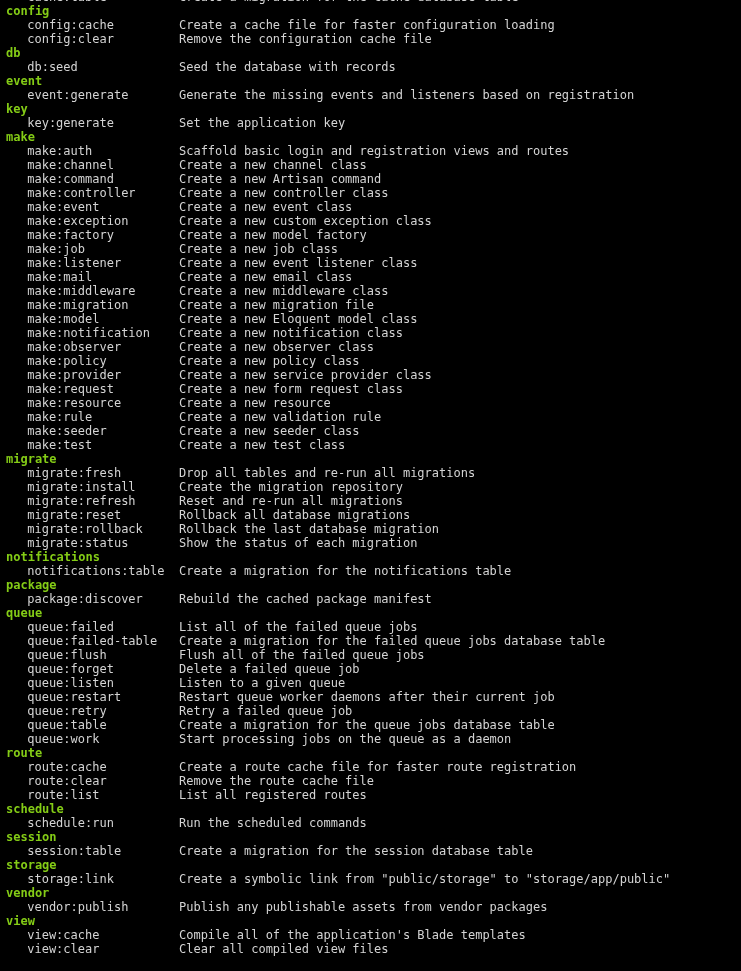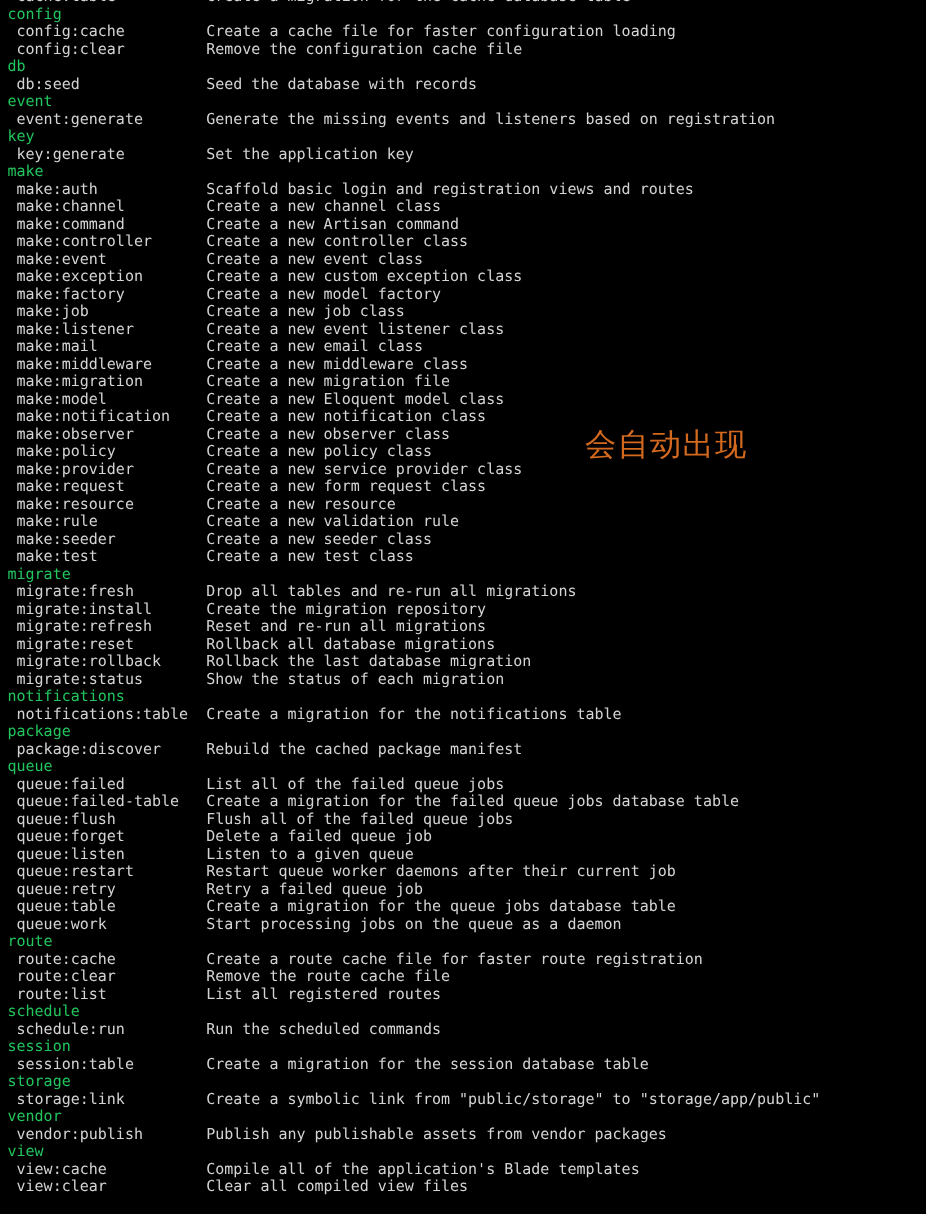--- a/index.html
+++ b/index.html
@@ -26,30 +26,32 @@
     width: 741px;
     white-space: pre;
   }
   .line {
     height: 14px;
     line-height: 14px;
     white-space: pre;
     display: block;
   }
   .grp {
-    color: #22c55e;
+    color: #84cc16;
     padding-left: 6px;
+    font-weight: bold;
   }
   .cmdline {
     color: #d4d4d4;
     padding-left: 6px;
   }
   .cmd {
     display: inline-block;
     white-space: pre;
+    margin-left: 14px;
   }
   .desc {
     white-space: pre;
   }
   #annotation {
     position: absolute;
     left: 468px;
     top: 306px;
     color: #d2691e;
     font-family: "DejaVu Serif", "Liberation Serif", serif;
@@ -70,15 +72,14 @@
     letter-spacing: 1px;
   }
 </style>
 </head>
 <body>
 
 <div id="terminal">
   <div id="lines"><div class="line cmdline"><span class="cmd"> cache:table          </span><span class="desc">Create a migration for the cache database table</span></div><div class="line grp">config</div><div class="line cmdline"><span class="cmd"> config:cache         </span><span class="desc">Create a cache file for faster configuration loading</span></div><div class="line cmdline"><span class="cmd"> config:clear         </span><span class="desc">Remove the configuration cache file</span></div><div class="line grp">db</div><div class="line cmdline"><span class="cmd"> db:seed              </span><span class="desc">Seed the database with records</span></div><div class="line grp">event</div><div class="line cmdline"><span class="cmd"> event:generate       </span><span class="desc">Generate the missing events and listeners based on registration</span></div><div class="line grp">key</div><div class="line cmdline"><span class="cmd"> key:generate         </span><span class="desc">Set the application key</span></div><div class="line grp">make</div><div class="line cmdline"><span class="cmd"> make:auth            </span><span class="desc">Scaffold basic login and registration views and routes</span></div><div class="line cmdline"><span class="cmd"> make:channel         </span><span class="desc">Create a new channel class</span></div><div class="line cmdline"><span class="cmd"> make:command         </span><span class="desc">Create a new Artisan command</span></div><div class="line cmdline"><span class="cmd"> make:controller      </span><span class="desc">Create a new controller class</span></div><div class="line cmdline"><span class="cmd"> make:event           </span><span class="desc">Create a new event class</span></div><div class="line cmdline"><span class="cmd"> make:exception       </span><span class="desc">Create a new custom exception class</span></div><div class="line cmdline"><span class="cmd"> make:factory         </span><span class="desc">Create a new model factory</span></div><div class="line cmdline"><span class="cmd"> make:job             </span><span class="desc">Create a new job class</span></div><div class="line cmdline"><span class="cmd"> make:listener        </span><span class="desc">Create a new event listener class</span></div><div class="line cmdline"><span class="cmd"> make:mail            </span><span class="desc">Create a new email class</span></div><div class="line cmdline"><span class="cmd"> make:middleware      </span><span class="desc">Create a new middleware class</span></div><div class="line cmdline"><span class="cmd"> make:migration       </span><span class="desc">Create a new migration file</span></div><div class="line cmdline"><span class="cmd"> make:model           </span><span class="desc">Create a new Eloquent model class</span></div><div class="line cmdline"><span class="cmd"> make:notification    </span><span class="desc">Create a new notification class</span></div><div class="line cmdline"><span class="cmd"> make:observer        </span><span class="desc">Create a new observer class</span></div><div class="line cmdline"><span class="cmd"> make:policy          </span><span class="desc">Create a new policy class</span></div><div class="line cmdline"><span class="cmd"> make:provider        </span><span class="desc">Create a new service provider class</span></div><div class="line cmdline"><span class="cmd"> make:request         </span><span class="desc">Create a new form request class</span></div><div class="line cmdline"><span class="cmd"> make:resource        </span><span class="desc">Create a new resource</span></div><div class="line cmdline"><span class="cmd"> make:rule            </span><span class="desc">Create a new validation rule</span></div><div class="line cmdline"><span class="cmd"> make:seeder          </span><span class="desc">Create a new seeder class</span></div><div class="line cmdline"><span class="cmd"> make:test            </span><span class="desc">Create a new test class</span></div><div class="line grp">migrate</div><div class="line cmdline"><span class="cmd"> migrate:fresh        </span><span class="desc">Drop all tables and re-run all migrations</span></div><div class="line cmdline"><span class="cmd"> migrate:install      </span><span class="desc">Create the migration repository</span></div><div class="line cmdline"><span class="cmd"> migrate:refresh      </span><span class="desc">Reset and re-run all migrations</span></div><div class="line cmdline"><span class="cmd"> migrate:reset        </span><span class="desc">Rollback all database migrations</span></div><div class="line cmdline"><span class="cmd"> migrate:rollback     </span><span class="desc">Rollback the last database migration</span></div><div class="line cmdline"><span class="cmd"> migrate:status       </span><span class="desc">Show the status of each migration</span></div><div class="line grp">notifications</div><div class="line cmdline"><span class="cmd"> notifications:table  </span><span class="desc">Create a migration for the notifications table</span></div><div class="line grp">package</div><div class="line cmdline"><span class="cmd"> package:discover     </span><span class="desc">Rebuild the cached package manifest</span></div><div class="line grp">queue</div><div class="line cmdline"><span class="cmd"> queue:failed         </span><span class="desc">List all of the failed queue jobs</span></div><div class="line cmdline"><span class="cmd"> queue:failed-table   </span><span class="desc">Create a migration for the failed queue jobs database table</span></div><div class="line cmdline"><span class="cmd"> queue:flush          </span><span class="desc">Flush all of the failed queue jobs</span></div><div class="line cmdline"><span class="cmd"> queue:forget         </span><span class="desc">Delete a failed queue job</span></div><div class="line cmdline"><span class="cmd"> queue:listen         </span><span class="desc">Listen to a given queue</span></div><div class="line cmdline"><span class="cmd"> queue:restart        </span><span class="desc">Restart queue worker daemons after their current job</span></div><div class="line cmdline"><span class="cmd"> queue:retry          </span><span class="desc">Retry a failed queue job</span></div><div class="line cmdline"><span class="cmd"> queue:table          </span><span class="desc">Create a migration for the queue jobs database table</span></div><div class="line cmdline"><span class="cmd"> queue:work           </span><span class="desc">Start processing jobs on the queue as a daemon</span></div><div class="line grp">route</div><div class="line cmdline"><span class="cmd"> route:cache          </span><span class="desc">Create a route cache file for faster route registration</span></div><div class="line cmdline"><span class="cmd"> route:clear          </span><span class="desc">Remove the route cache file</span></div><div class="line cmdline"><span class="cmd"> route:list           </span><span class="desc">List all registered routes</span></div><div class="line grp">schedule</div><div class="line cmdline"><span class="cmd"> schedule:run         </span><span class="desc">Run the scheduled commands</span></div><div class="line grp">session</div><div class="line cmdline"><span class="cmd"> session:table        </span><span class="desc">Create a migration for the session database table</span></div><div class="line grp">storage</div><div class="line cmdline"><span class="cmd"> storage:link         </span><span class="desc">Create a symbolic link from "public/storage" to "storage/app/public"</span></div><div class="line grp">vendor</div><div class="line cmdline"><span class="cmd"> vendor:publish       </span><span class="desc">Publish any publishable assets from vendor packages</span></div><div class="line grp">view</div><div class="line cmdline"><span class="cmd"> view:cache           </span><span class="desc">Compile all of the application's Blade templates</span></div><div class="line cmdline"><span class="cmd"> view:clear           </span><span class="desc">Clear all compiled view files</span></div></div>
 
   <div id="annotation">
-    <span class="ann-cn">会自动出现</span>
   </div>
 </div>
 
 </body></html>

